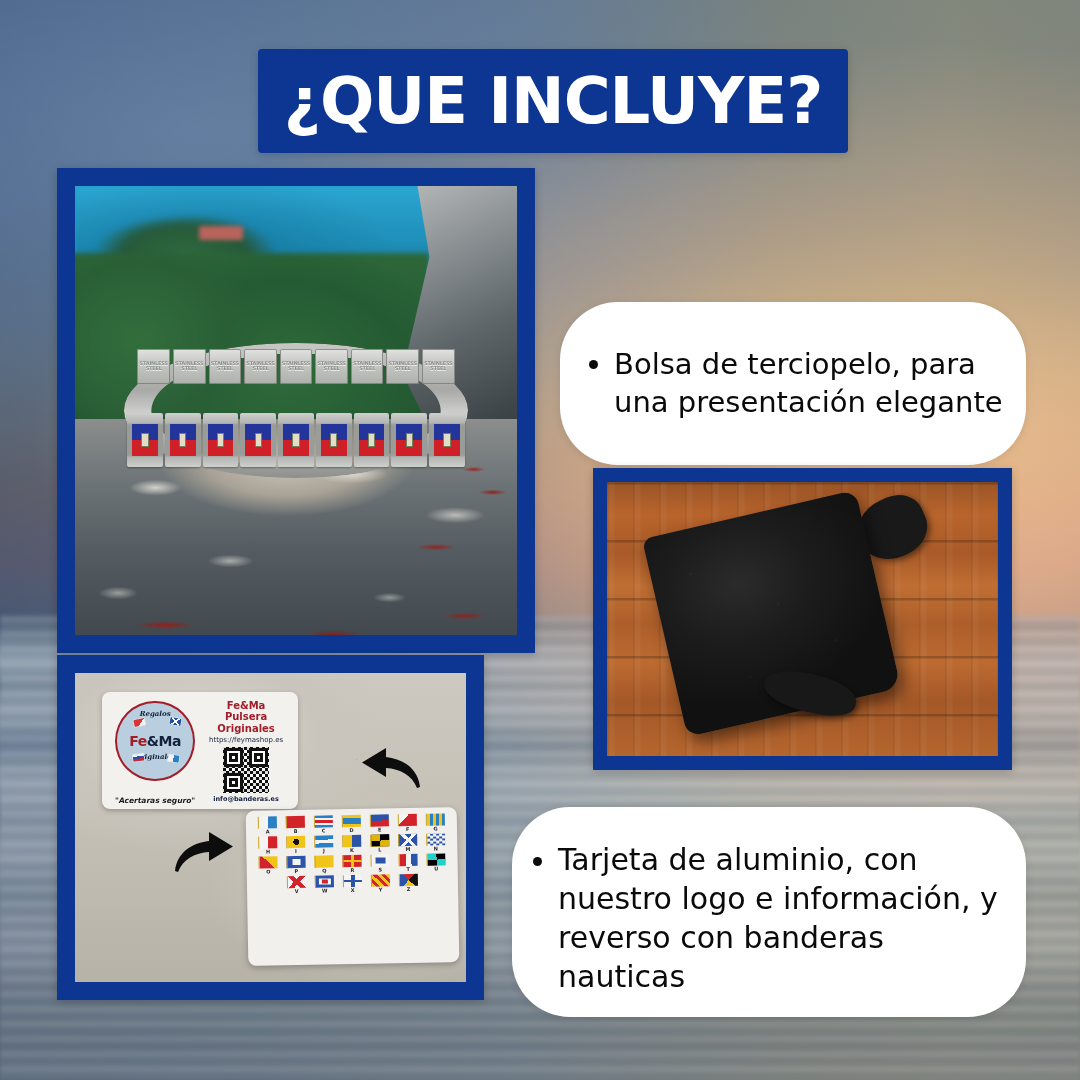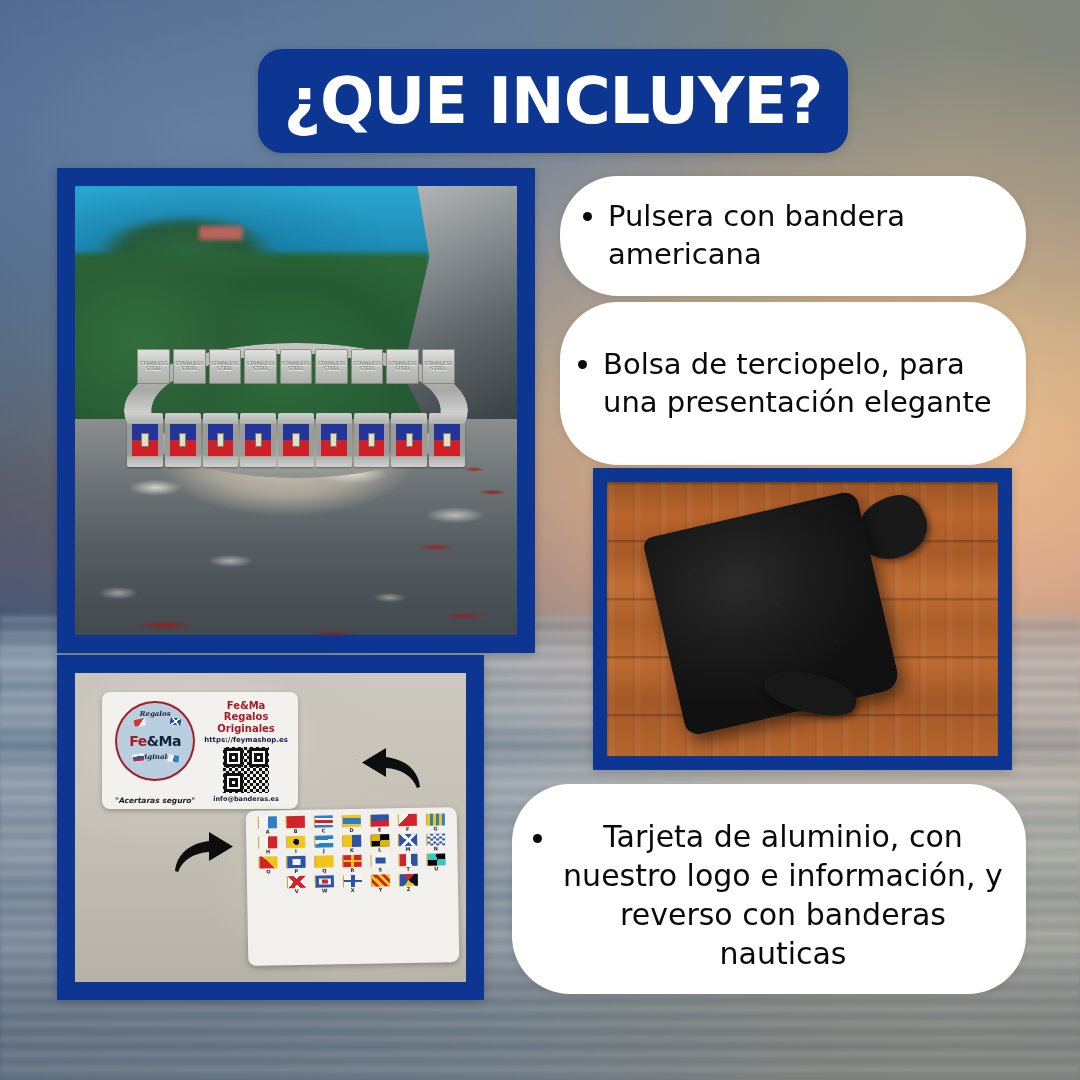--- a/index.html
+++ b/index.html
@@ -98,21 +98,21 @@
   }
 
   
   .title-banner {
     position: absolute;
     left: 258px;
     top: 49px;
     width: 590px;
     height: 104px;
     background: #0c3691;
-    border-radius: 24px;
+    border-radius: 4px;
     display: flex;
     align-items: center;
     justify-content: center;
     box-shadow: 0 2px 10px rgba(0,0,0,.16);
   }
   .title-text {
     color: #ffffff;
     font-family: "DejaVu Sans", sans-serif;
     font-weight: 700;
     font-size: 64px;
@@ -419,21 +419,21 @@
   }
   .biz-brand {
     font-family: "DejaVu Sans", sans-serif;
     font-weight: 700;
     font-size: 10px;
     color: #a31d28;
     line-height: 1.15;
   }
   .biz-url {
     font-family: "DejaVu Sans", sans-serif;
-    font-weight: 700;
+    font-weight: 400;
     font-size: 7px;
     color: #14213d;
     margin-top: 2px;
   }
   .qr {
     width: 46px; height: 46px;
     margin: 3px auto 2px;
     background:
       repeating-linear-gradient(to right, #111 0 3px, #fff 3px 6px),
       repeating-linear-gradient(to bottom, #111 0 3px, #fff 3px 6px);
@@ -529,22 +529,22 @@
     padding-left: 42px;
     list-style: disc;
   }
   .bullet-box li {
     font-family: "DejaVu Sans", sans-serif;
     font-size: 29px;
     line-height: 1.30;
     color: #0a0a0a;
   }
   #box-1 { left: 560px; top: 176px; width: 466px; height: 120px; padding: 0 26px 0 6px; }
-  #box-2 { left: 560px; top: 302px; width: 466px; height: 163px; padding: 0 20px 0 1px; }
-  #box-3 { left: 512px; top: 784px; width: 514px; height: 210px; padding: 12px 18px 0 6px; text-align: center; }
+  #box-2 { left: 560px; top: 302px; width: 466px; height: 163px; padding: 0 20px 0 12px; }
+  #box-3 { left: 512px; top: 807px; width: 514px; height: 210px; padding: 12px 18px 0 6px; }
   #box-3 ul { padding-left: 40px; }
   #box-3 li { font-size: 30px; line-height: 1.30; }
 </style>
 </head>
 <body>
 
 <div id="poster">
 
   <div class="bg-base"></div>
   <div class="bg-warm"></div>
@@ -624,25 +624,20 @@
               <div class="flag"></div>
             </div>
           <div class="brac-link">
               <div class="flag"></div>
             </div>
         </div>
       </div>
     </div>
   </div>
 
-  <div class="bullet-box" id="box-1">
-    <ul>
-      <li>Pulsera con bandera americana</li>
-    </ul>
-  </div>
 
   <div class="bullet-box" id="box-2">
     <ul>
       <li>Bolsa de terciopelo, para una presentación elegante</li>
     </ul>
   </div>
 
   <div class="frame" id="frame-bag">
     <div class="photo">
       <div class="wood"></div>
@@ -666,21 +661,21 @@
             <div class="logo-bot-word">Originales</div>
             <div class="mini-flag mf-red"></div>
             <div class="mini-flag mf-scot"></div>
             <div class="mini-flag mf-ru"></div>
             <div class="mini-flag mf-blue"></div>
           </div>
         </div>
         <div class="biz-tagline">"Acertaras seguro"</div>
         <div class="biz-right">
           <div class="biz-brand">Fe&amp;Ma</div>
-          <div class="biz-brand">Regalos Originales</div>
+          <div class="biz-brand">Pulsera Originales</div>
           <div class="biz-url">https://feymashop.es</div>
           <div class="qr">
               <div class="qr-bl"></div>
             </div>
           <div class="biz-email">info@banderas.es</div>
         </div>
       </div>
 
       <svg class="arrow" id="arrow-left" width="62" height="42" viewBox="0 0 62 42">
         <path d="M60 40 C58 22 44 12 26 10 L26 1 L2 15.5 L26 30 L26 21 C40 22 52 28 57 41 Z" fill="#0d0d0d"></path>

